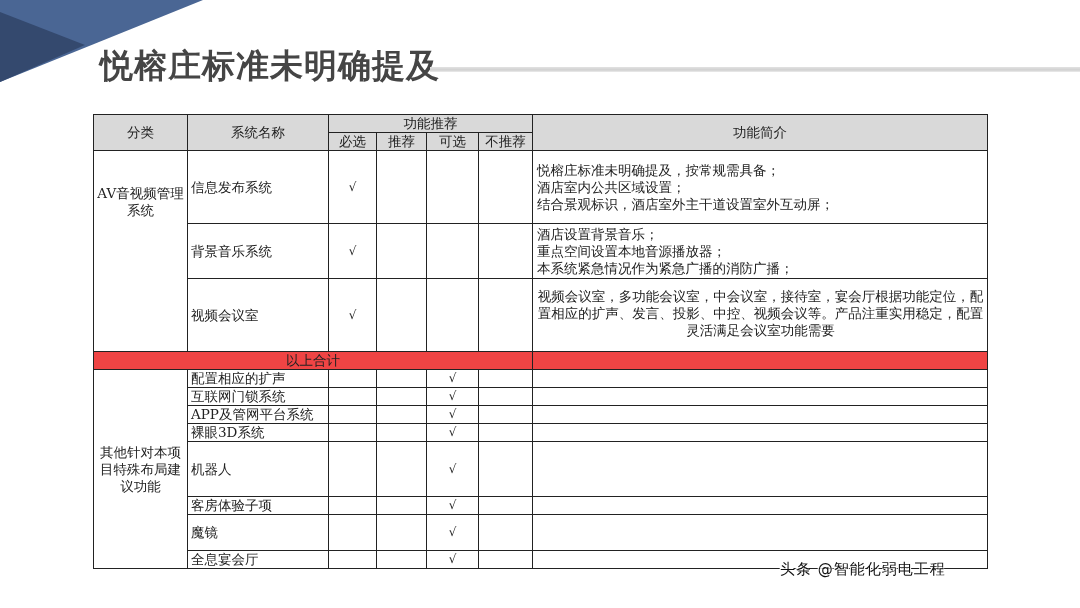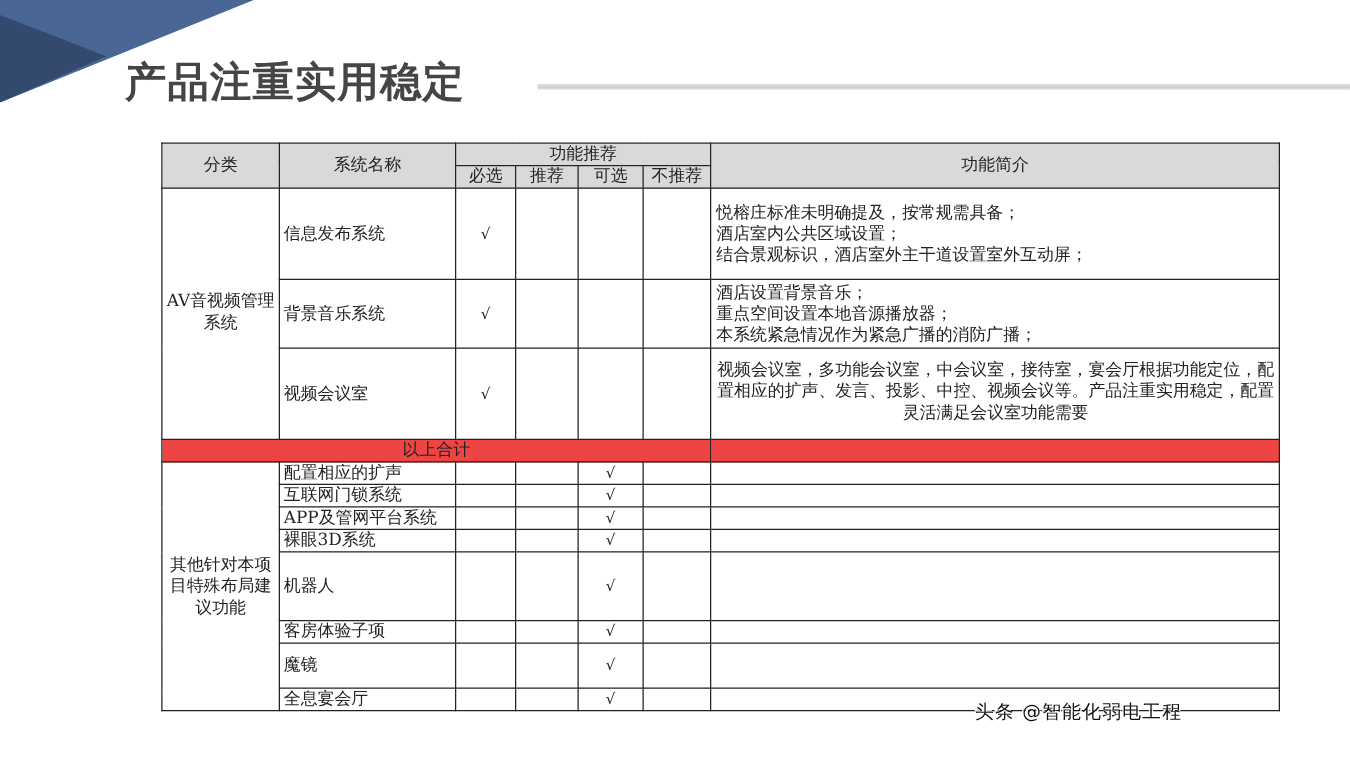--- a/index.html
+++ b/index.html
@@ -15,21 +15,21 @@
     font-weight: bold; font-size: 33px; color: #454545; letter-spacing: 1px;
   }
   .title-rule {
     position: absolute; left: 430px; top: 67px; width: 650px; height: 5px;
     background: linear-gradient(to bottom, #e2e2e2, #d0d0d0 60%, #ececec);
   }
 
   table.grid {
     position: absolute; left: 93px; top: 114px; width: 894px;
     border-collapse: collapse; table-layout: fixed;
-    font-size: 13.5px; color: #222; margin-left: 36px;
+    font-size: 13.5px; color: #222;
   }
   table.grid td {
     border: 1px solid #222; padding: 0 3px; vertical-align: middle; line-height: 17px;
   }
   .hdr td { background: #d9d9d9; text-align: center; }
   .c { text-align: center; }
   .sum td { background: #ef4444; text-align: center; }
   .desc { padding-left: 4px !important; line-height: 17.5px; }
   .check { text-align: center; font-size: 12px; }
 
@@ -43,21 +43,21 @@
 </head>
 <body>
 
 <div class="deco">
   <svg width="210" height="82" viewBox="0 0 210 82">
     <polygon points="0,0 203,0 0,82" fill="#4a6694"></polygon>
     <polygon points="0,12 85,45 0,82" fill="#34496e"></polygon>
   </svg>
 </div>
 
-<div class="title">产品注重实用稳定</div>
+<div class="title">悦榕庄标准未明确提及</div>
 <div class="title-rule"></div>
 
 <table class="grid">
   <colgroup>
     <col style="width:94px">
     <col style="width:141px">
     <col style="width:48px">
     <col style="width:50px">
     <col style="width:52px">
     <col style="width:54px">
@@ -72,21 +72,21 @@
     <td rowspan="2">功能简介</td>
   </tr>
   <tr class="hdr" style="height:18px">
     <td>必选</td>
     <td>推荐</td>
     <td>可选</td>
     <td>不推荐</td>
   </tr>
 
   <tr style="height:73px">
-    <td rowspan="3" class="c" style="vertical-align:top;padding-top:82px;">AV音视频管理系统</td>
+    <td rowspan="3" class="c" style="vertical-align:top;padding-top:34px;">AV音视频管理系统</td>
     <td>信息发布系统</td>
     <td class="check">√</td>
     <td></td>
     <td></td>
     <td></td>
     <td class="desc" style="white-space:pre-line">悦榕庄标准未明确提及，按常规需具备；
 酒店室内公共区域设置；
 结合景观标识，酒店室外主干道设置室外互动屏；</td>
   </tr>
   <tr style="height:55px">

